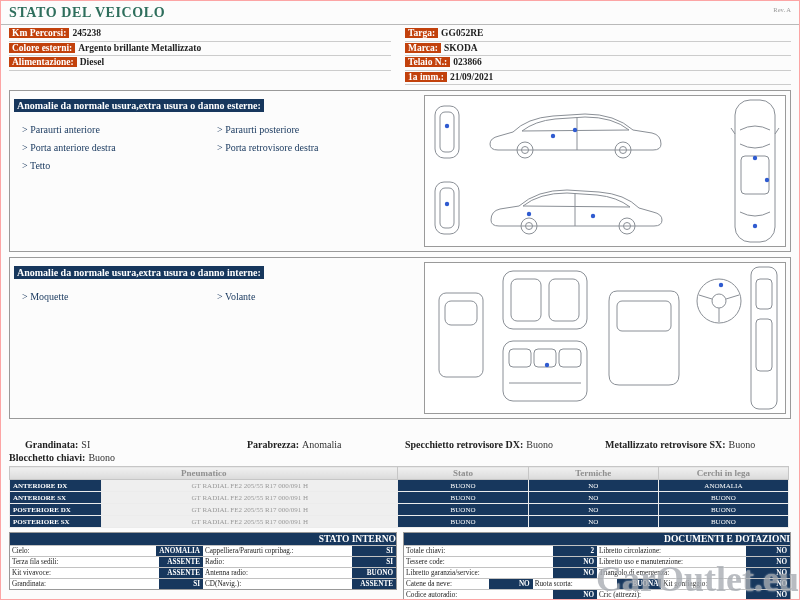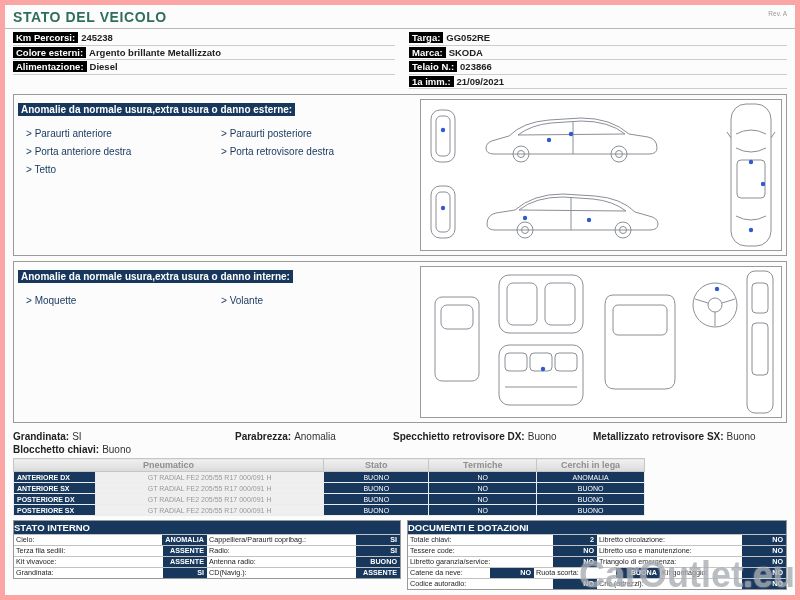--- a/index.html
+++ b/index.html
@@ -1,62 +1,62 @@
 <!DOCTYPE html>
 <html><head>
 <meta charset="utf-8">
 <style>
   *{margin:0;padding:0;box-sizing:border-box}
   html,body{background:#ffffff}
   .page{width:800px;height:600px;position:relative;background:#fcfcfc;
-        font-family:Liberation Sans, sans-serif;color:#1a1a1a;overflow:hidden;
-        border:5px solid #fca5a5}
+        font-family:Liberation Serif, serif;color:#1a1a1a;overflow:hidden;
+        border:1px solid #fca5a5}
   
   .topbar{display:flex;justify-content:space-between;align-items:flex-start;
           padding:4px 8px 3px;border-bottom:1px solid #b9b9b9}
   .title{font-size:14px;font-weight:bold;color:#2e6e5c;letter-spacing:.6px}
   .rev{font-size:6.5px;color:#999;padding-top:1px}
   
   .info{display:flex;padding:2px 8px 0;gap:14px}
   .col-l{width:382px}
   .col-r{flex:1}
   .info-row{border-bottom:1px solid #ccc;padding:1px 0;font-size:9.5px;line-height:11.5px}
-  .chip{background:#000000;color:#fff;font-weight:bold;padding:0 3px;display:inline}
+  .chip{background:#c2410c;color:#fff;font-weight:bold;padding:0 3px;display:inline}
   .ival{font-weight:bold;color:#222;margin-left:3px}
   
   .sect{border:1px solid #9a9a9a;margin:5px 8px 0;padding:4px;display:flex;gap:0}
   .sect-left{flex:1}
   .sect-title{display:inline-block;background:#17375d;color:#fff;font-weight:bold;
               font-size:10px;padding:1px 3px}
   .alist{display:flex;margin-top:9px}
   .acol{width:195px}
   .aitem{font-size:10px;color:#17375d;margin:2px 0 7px 8px}
   .aitem::before{content:"> "}
   .diagram{width:362px;height:152px;border:1px solid #9a9a9a;background:#fff;flex:none}
   .diagram svg{display:block}
   
   .statusline{display:grid;grid-template-columns:222px 158px 200px 1fr;
-              padding:0 8px;font-size:10px;margin-top:8px}
+              padding:0 24px;font-size:10px;margin-top:20px}
   .statusline2{padding:0 8px;font-size:10px;margin:2px 0 3px}
   .slabel{font-weight:bold;color:#222}
   .sval{color:#333;margin-left:3px}
   
-  table.tyres{width:632px;margin:2px 8px 0;border-collapse:collapse;border:1px solid #aaa}
+  table.tyres{width:780px;margin:2px 8px 0;border-collapse:collapse;border:1px solid #aaa}
   .tyres th{background:linear-gradient(#f1f1f1,#dadada);color:#8f8f8f;font-size:9px;
             padding:1px 2px;border:1px solid #c6c6c6;font-weight:bold}
   .tyres td{font-size:7px;padding:1.5px 3px;border:1px solid #ececec}
   td.pos{background:#17375d;color:#fff;font-weight:bold;width:92px}
   td.spec{background:#efefef;color:#999;text-align:center;width:296px}
   td.navy{background:#17375d;color:#fff;text-align:center;width:130px}
   
   .bottom{display:flex;gap:6px;margin:4px 8px 0;align-items:flex-start}
   .btable{border:1px solid #999;background:#fff}
   .btable.left{width:388px;flex:none}
   .btable.right{flex:1}
-  .bhead{background:#17375d;color:#fff;font-weight:bold;text-align:left;
+  .bhead{background:#17375d;color:#fff;font-weight:bold;text-align:right;
          font-size:9.5px;padding:1px 0}
   .brow{display:flex;border-top:1px solid #c2c2c2;height:11px;line-height:10.5px;font-size:7.2px}
   .pair{flex:1;display:flex;min-width:0}
   .plabel{flex:1;padding:0 2px;color:#222;white-space:nowrap;overflow:hidden}
   .pval{min-width:44px;background:#17375d;color:#fff;text-align:right;
         padding:0 3px;font-weight:bold}
   
   .watermark{position:absolute;right:0;bottom:0;font-size:36px;font-weight:bold;
              color:#a9adb3;opacity:.8;z-index:40;text-shadow:0 0 2px #fff;
              line-height:40px;pointer-events:none}

